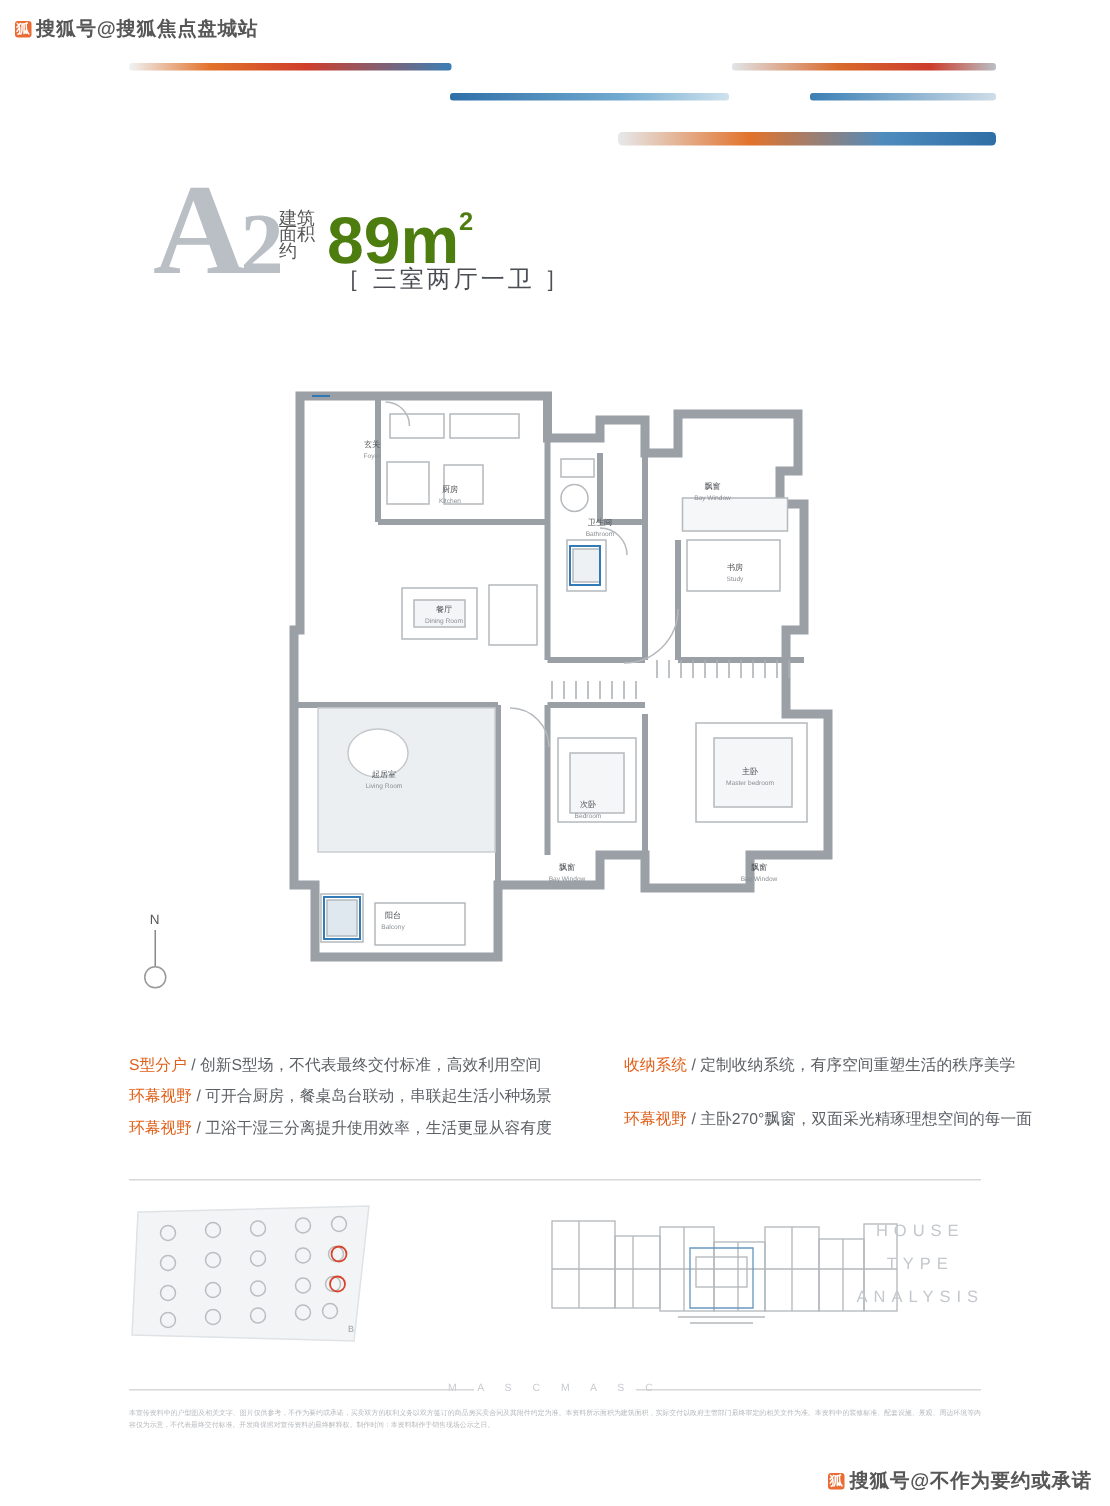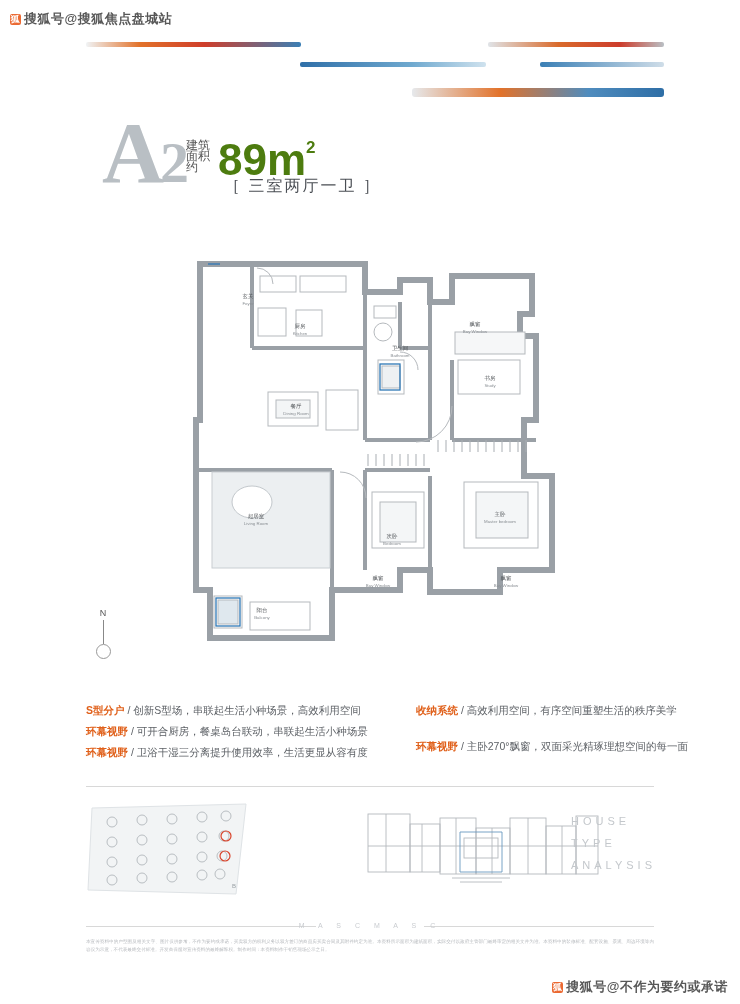--- a/index.html
+++ b/index.html
@@ -32,30 +32,30 @@
   .plan svg{display:block;}
 
   .compass{position:absolute;left:88px;top:608px;width:30px;height:46px;text-align:center;}
   .compass .n{font-size:9px;color:#555;}
   .compass .needle{width:1px;height:24px;background:#888;margin:2px auto 0;position:relative;}
   .compass .circ{width:13px;height:13px;border:1px solid #999;border-radius:50%;margin:0 auto;}
 
   
   .features{position:absolute;left:86px;top:700px;width:570px;font-size:10.5px;line-height:21px;}
   .feat{position:absolute;white-space:nowrap;}
-  .feat b{color:#e0601a;font-weight:bold;}
+  .feat b{color:#e0601a;font-weight:normal;}
   .feat span{color:#5d6166;}
 
   .divider{position:absolute;left:86px;width:568px;height:1px;background:#d8d8d8;}
 
   
   .analysis{position:absolute;left:86px;top:800px;width:570px;height:110px;}
   .keyplate{position:absolute;left:0;top:0;width:165px;height:100px;}
   .sitemap{position:absolute;left:270px;top:2px;width:250px;height:100px;}
-  .htype{position:absolute;right:0;top:10px;text-align:left;color:#c4c8cc;font-size:11px;letter-spacing:4px;line-height:22px;}
+  .htype{position:absolute;right:0;top:10px;text-align:center;color:#c4c8cc;font-size:11px;letter-spacing:4px;line-height:22px;}
 
   .masc{position:absolute;left:86px;top:922px;width:568px;text-align:center;color:#c9ccd0;font-size:7px;letter-spacing:6px;}
   .masc-line{position:absolute;top:926px;height:1px;background:#d8d8d8;}
 
   .disclaimer{position:absolute;left:86px;top:938px;width:568px;font-size:4.6px;line-height:7.5px;color:#b6b9bd;
       text-align:justify;}
 </style>
 </head>
 <body>
 
@@ -217,30 +217,30 @@
 </div>
 
 <div class="compass">
   <div class="n">N</div>
   <div class="needle"></div>
   <div class="circ"></div>
 </div>
 
 <div class="features">
   <div class="feat" style="left:0;top:0;">
-    <b>S型分户</b><span> / </span><span>创新S型场，串联起生活小种场景，高效利用空间</span>
+    <b>S型分户</b><span> / </span><span>创新S型场，不代表最终交付标准，高效利用空间</span>
   </div>
   <div class="feat" style="left:0;top:21px;">
     <b>环幕视野</b><span> / </span><span>可开合厨房，餐桌岛台联动，串联起生活小种场景</span>
   </div>
   <div class="feat" style="left:0;top:42px;">
     <b>环幕视野</b><span> / </span><span>卫浴干湿三分离提升使用效率，生活更显从容有度</span>
   </div>
   <div class="feat" style="left:330px;top:0;">
-    <b>收纳系统</b><span> / </span><span>高效利用空间，有序空间重塑生活的秩序美学</span>
+    <b>收纳系统</b><span> / </span><span>定制收纳系统，有序空间重塑生活的秩序美学</span>
   </div>
   <div class="feat" style="left:330px;top:21px;margin-top:15px;">
     <b>环幕视野</b><span> / </span><span>主卧270°飘窗，双面采光精琢理想空间的每一面</span>
   </div>
 </div>
 
 <div class="divider" style="top:786px;"></div>
 
 <div class="analysis">
   <svg class="keyplate" viewBox="0 0 165 100">

